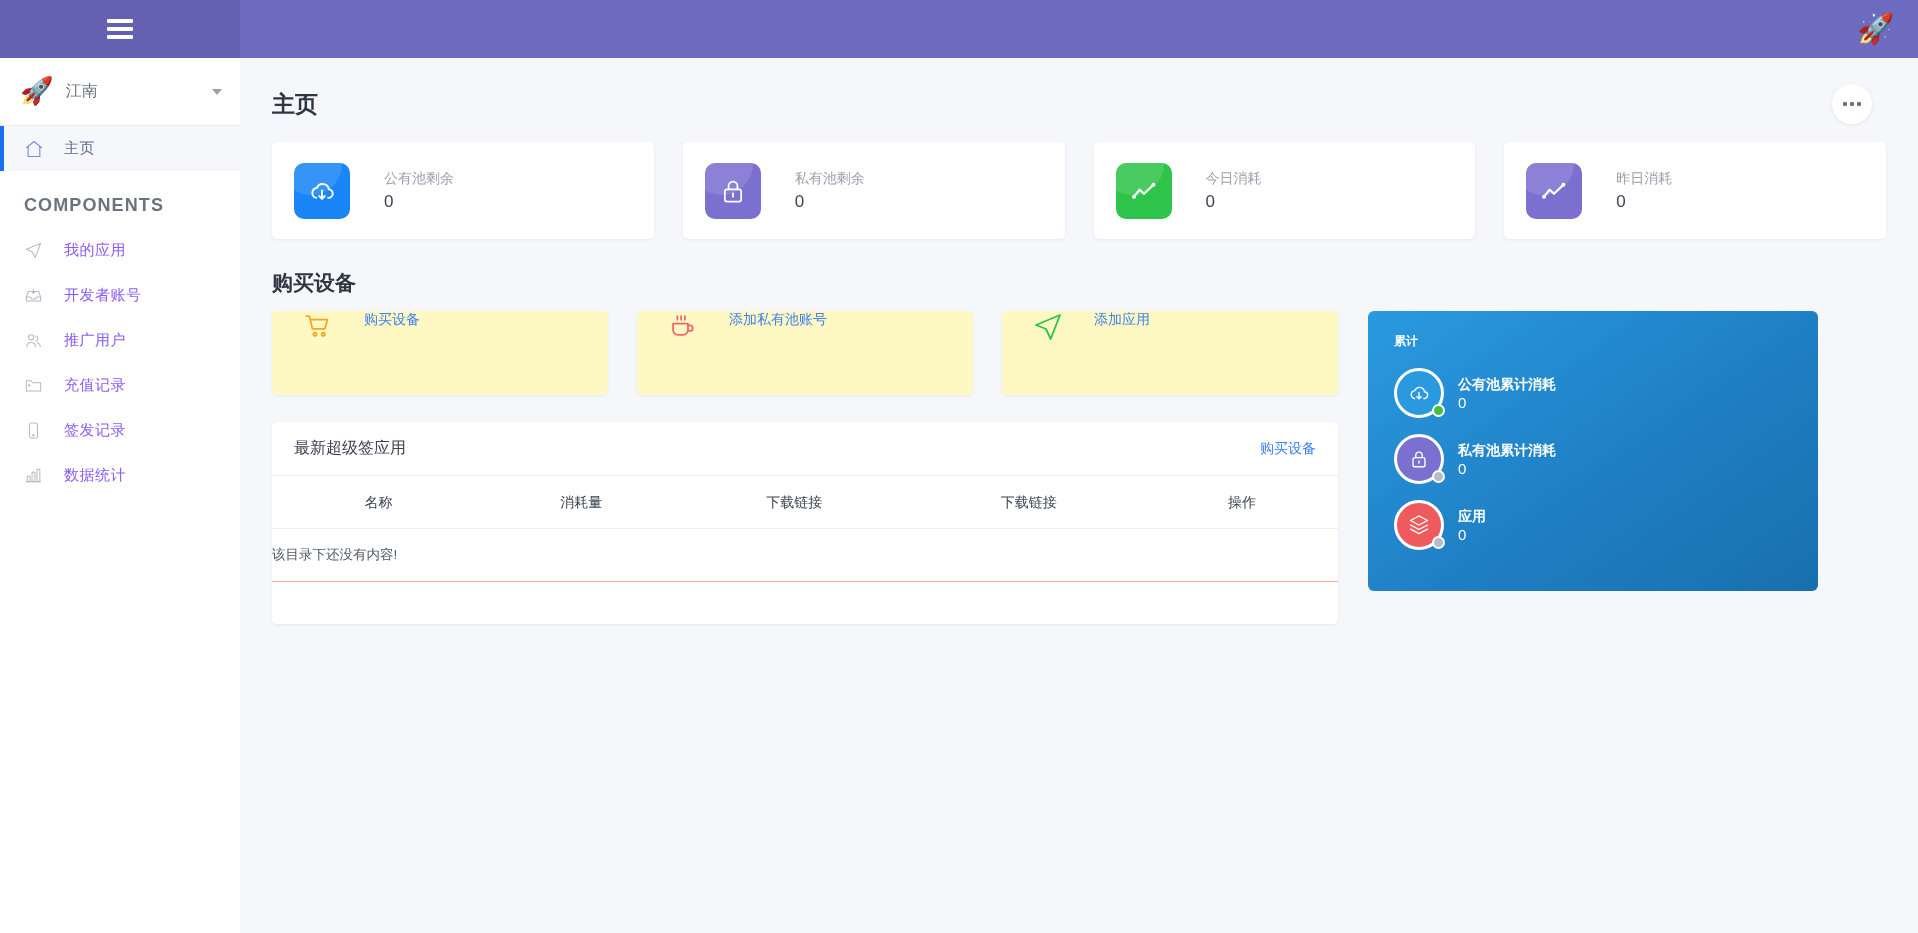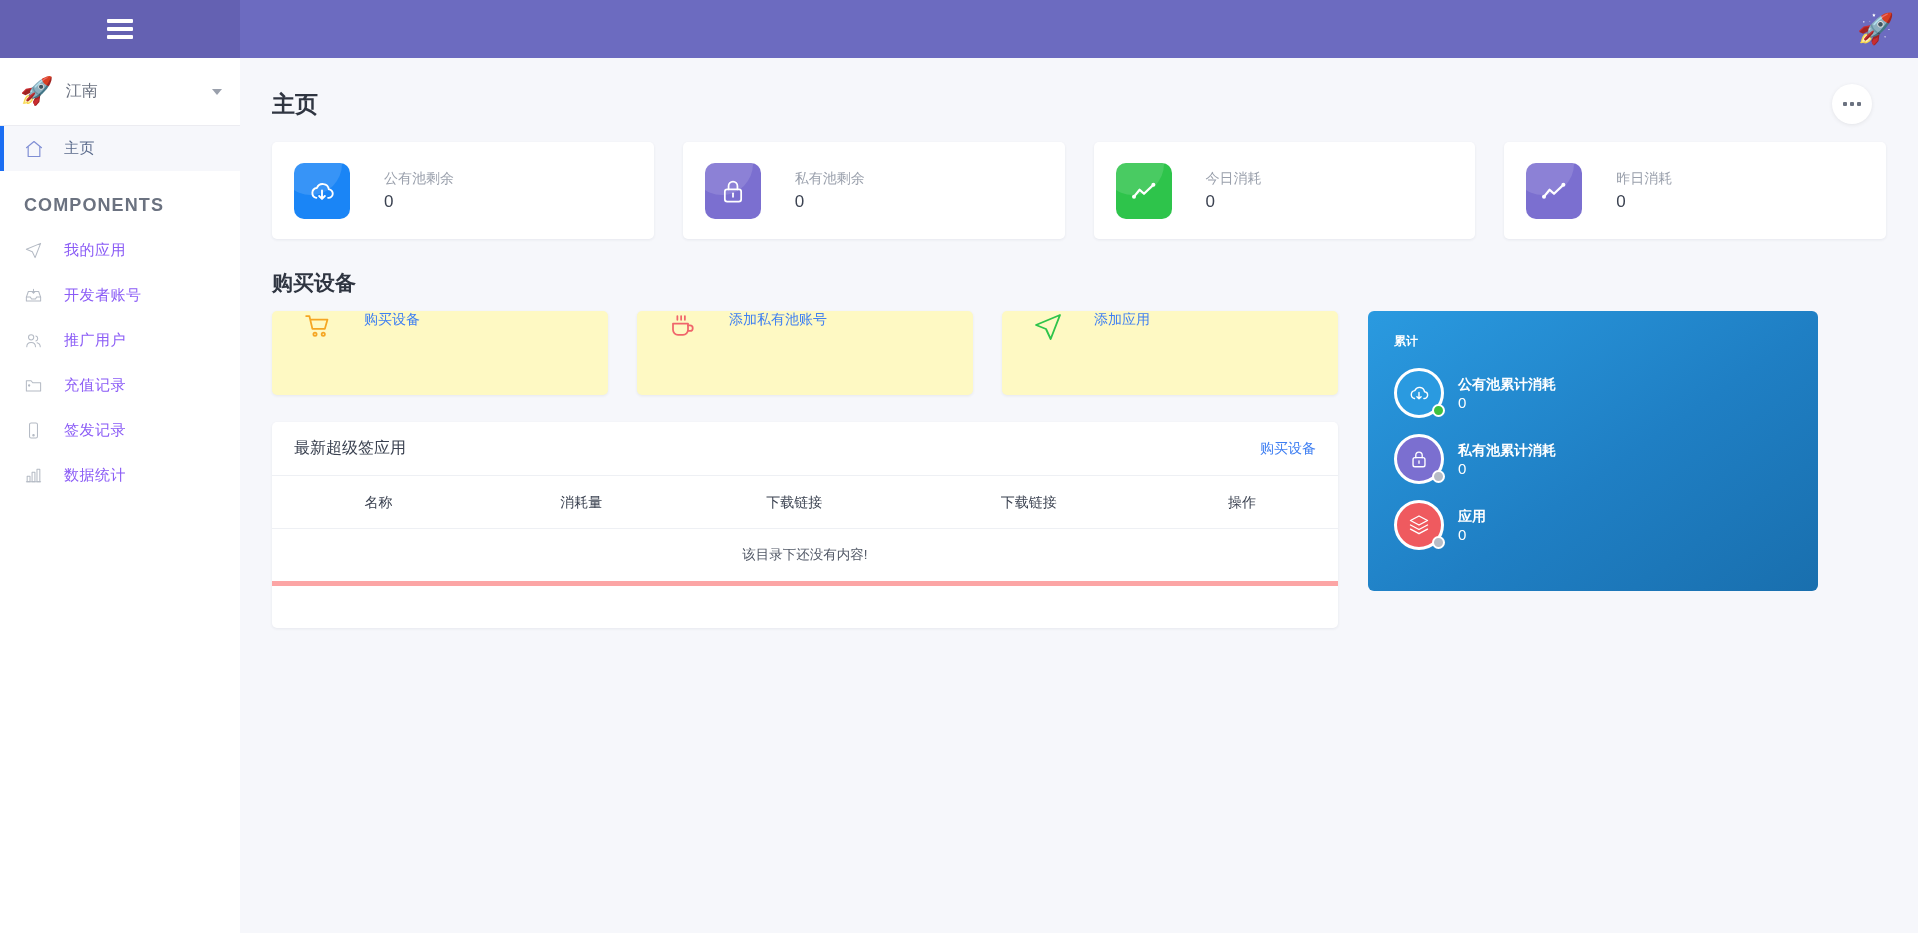--- a/index.html
+++ b/index.html
@@ -179,23 +179,23 @@
   .panel-title { font-size: 16px; color: #3b4251; }
   .panel-link { font-size: 14px; color: #3f7ff2; cursor: pointer; }
   table { width: 100%; border-collapse: collapse; }
   thead th {
     font-size: 14px; color: #3b4251; font-weight: normal;
     padding: 18px 0 16px 0;
     border-bottom: 1px solid #eef0f4;
   }
   tbody td {
     font-size: 13.5px; color: #505765;
-    text-align: center;
+    text-align: left;
     padding: 17px 0;
-    border-bottom: 5px solid #fca5a5;
+    border-bottom: 1px solid #fca5a5;
   }
   .panel-foot { height: 42px; }
 
   
   .agg {
     width: 450px; flex: 0 0 450px;
     margin-top: 14px;
     height: 280px;
     border-radius: 6px;
     background: linear-gradient(145deg, #2a9ae0 0%, #1f7fc4 55%, #196fae 100%);

